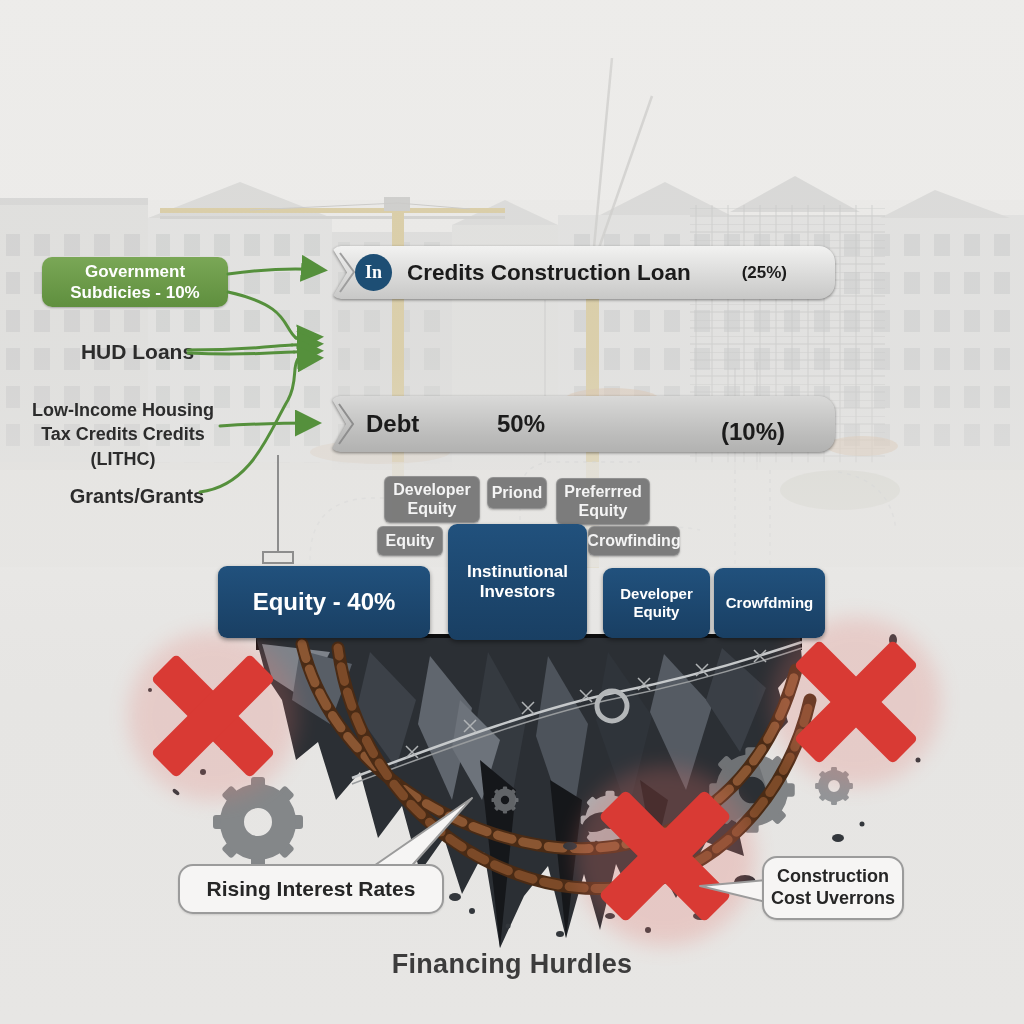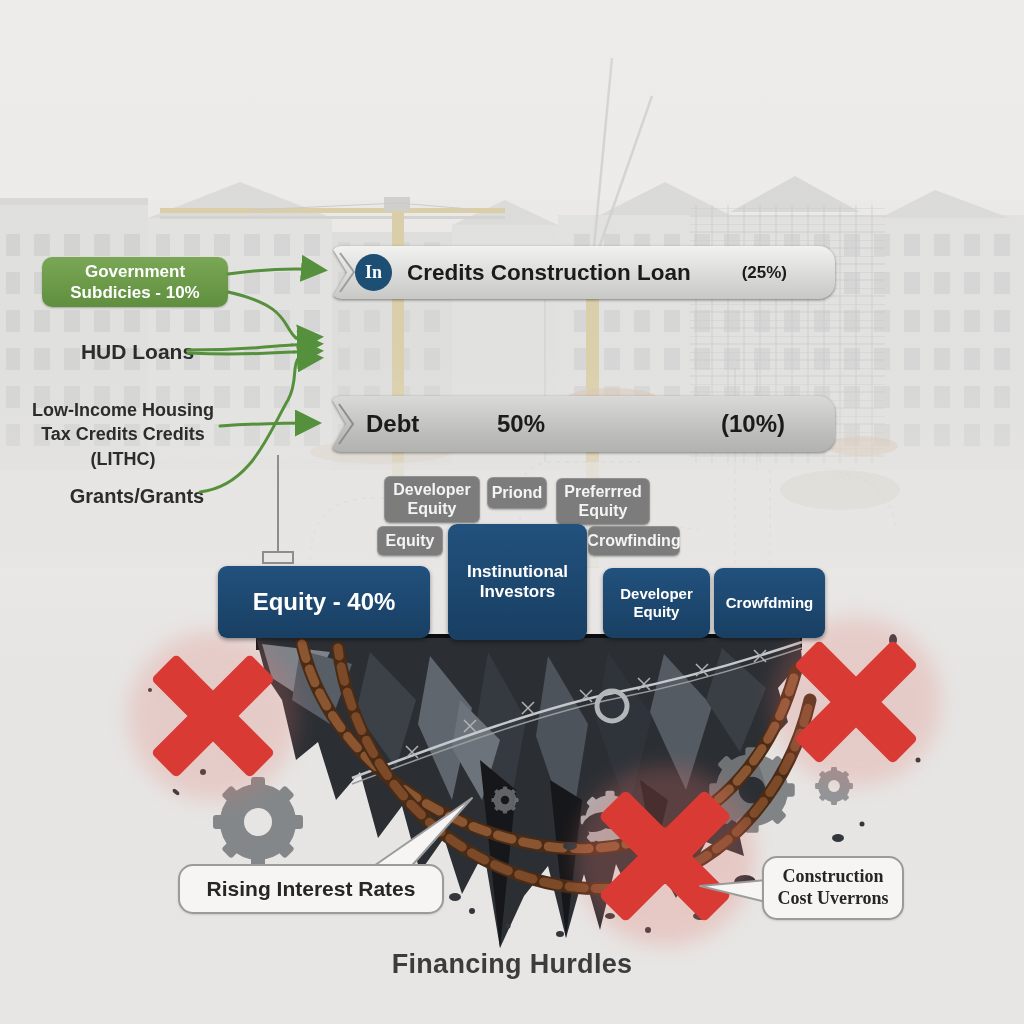--- a/index.html
+++ b/index.html
@@ -251,21 +251,21 @@
   </div>
 
 
   <div class="abs bar bar-dark z3" style="left:330px;top:396px;width:505px;height:56px;">
     <div class="bar-inner">
       <svg class="notch" width="24" height="56">
         <polyline points="4,8 18,28 4,48" fill="none" stroke="#8e8e8e" stroke-width="2"></polyline>
       </svg>
       <span class="bar-label" style="left:36px;font-size:24px;">Debt</span>
       <span class="bar-label" style="left:167px;font-size:24px;">50%</span>
-      <span class="bar-pct" style="right:50px;font-size:24px;">(10%)</span>
+      <span class="bar-pct" style="right:50px;font-size:24px;margin-top:8px;">(10%)</span>
     </div>
   </div>
 
   <div class="abs chip z4" style="left:384px;top:476px;width:94px;height:45px;font-size:16px;">Developer Equity</div>
   <div class="abs chip z4" style="left:487px;top:477px;width:58px;height:30px;font-size:16px;">Priond</div>
   <div class="abs chip z4" style="left:556px;top:478px;width:92px;height:45px;font-size:16px;">Preferrred Equity</div>
   <div class="abs chip z4" style="left:377px;top:526px;width:64px;height:28px;font-size:16px;">Equity</div>
   <div class="abs chip z4" style="left:588px;top:526px;width:90px;height:28px;font-size:16px;">Crowfinding</div>
 
   <div class="abs block z5" style="left:218px;top:566px;width:212px;height:72px;font-size:24px;text-align:center;">Equity - 40%</div>
@@ -299,17 +299,17 @@
       <path d="M298,359 L318,358" marker-end="url(#ah)"></path>
       <path d="M220,426 C262,423 290,423 316,423" marker-end="url(#ah)"></path>
     </g>
     <g stroke="#8d8d8d" stroke-width="2" fill="none">
       <path d="M278,455 L278,552"></path>
       <rect x="263" y="552" width="30" height="11"></rect>
     </g>
   </svg>
 
   <div class="abs bubble z7" style="left:130px;top:864px;width:262px;height:46px;font-size:21px;margin-left:48px;">Rising Interest Rates</div>
-  <div class="abs bubble z7" style="left:762px;top:856px;width:142px;height:64px;font-size:18px;padding:0 6px;box-sizing:border-box;font-family:Liberation Serif, serif;">Construction Cost Uverrons</div>
+  <div class="abs bubble z7" style="left:762px;top:856px;width:142px;height:64px;font-size:18px;padding:0 6px;box-sizing:border-box;">Construction Cost Uverrons</div>
 
   <div class="abs title z7">Financing Hurdles</div>
 
 </div>
 
 </body></html>

